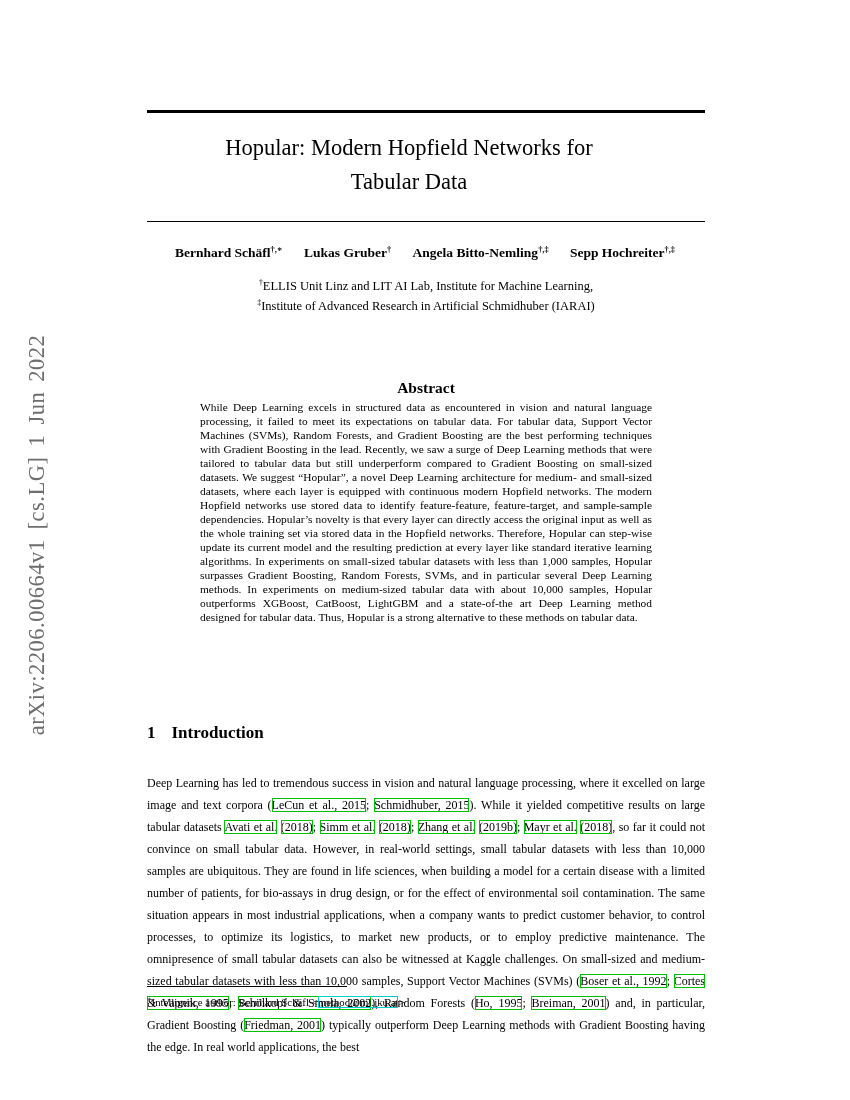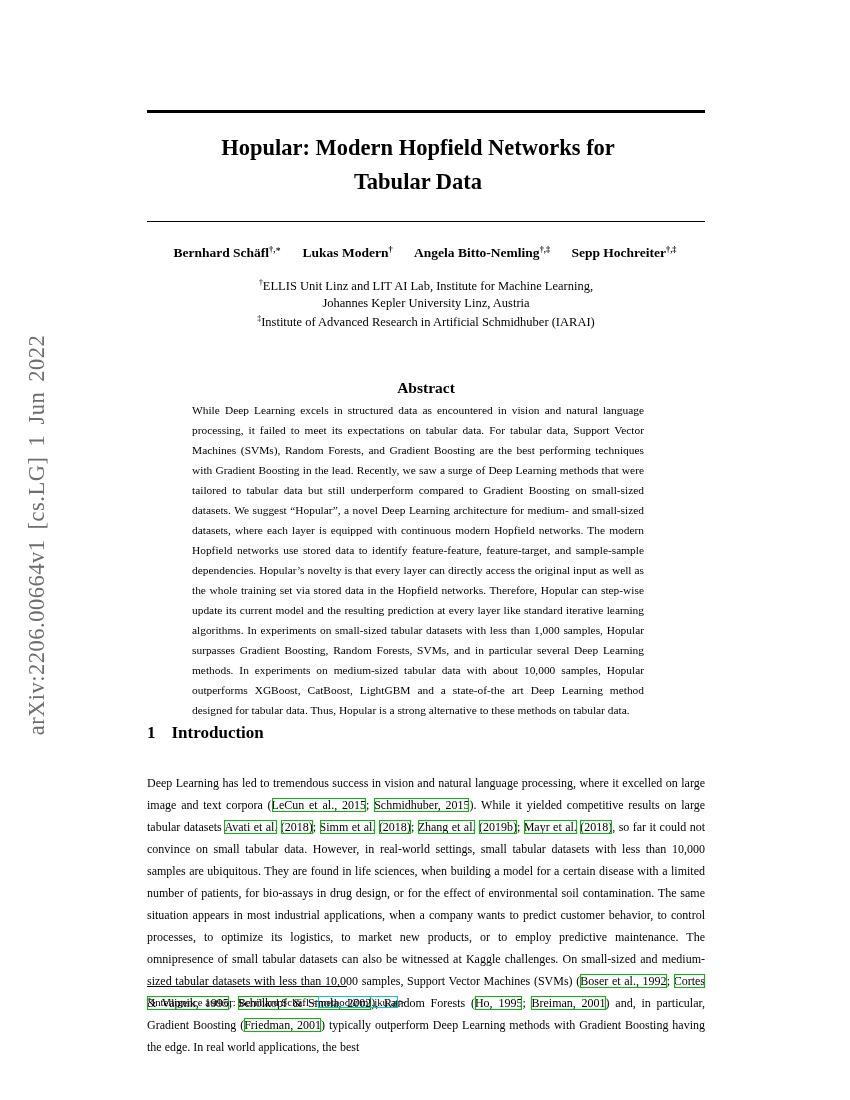--- a/index.html
+++ b/index.html
@@ -10,40 +10,40 @@
     height: 1100px;
     background: #ffffff;
     color: #000000;
     font-family: "Liberation Serif", "DejaVu Serif", serif;
     overflow: hidden;
   }
   .rule { position: absolute; left: 147px; width: 558px; background: #000; }
   .rule-top { top: 110px; height: 3px; }
   .rule-mid { top: 221px; height: 1px; }
   .title {
-    position: absolute; top: 131px; left: 139px; width: 558px;
-    text-align: center; font-weight: bold; font-size: 22.5px; line-height: 34px;
+    position: absolute; top: 131px; left: 130px; width: 558px;
+    text-align: center; font-weight: normal; font-size: 22.5px; line-height: 34px;
   }
   .authors {
     position: absolute; top: 243px; left: 73px; width: 704px;
     text-align: center; font-weight: bold; font-size: 13.5px;
   }
   .author { margin: 15px 9px; white-space: nowrap; }
   .sup { font-size: 62%; vertical-align: super; }
   .affils {
     position: absolute; top: 275px; left: 147px; width: 558px;
     text-align: center; font-size: 12.5px; line-height: 16.5px;
   }
   .abstract-heading {
     position: absolute; top: 362px; left: 147px; width: 558px;
     text-align: center; font-weight: bold; font-size: 15.5px; margin-top: 17px;
   }
   .abstract-body {
-    position: absolute; top: 400px; left: 192px; width: 452px;
-    font-size: 11.4px; line-height: 20px; text-align: justify;
+    position: absolute; top: 400px; left: 200px; width: 452px;
+    font-size: 11.4px; line-height: 14px; text-align: justify;
   }
   .section-heading {
     position: absolute; top: 723px; left: 147px; width: 558px;
     font-weight: bold; font-size: 17px;
   }
   .section-number { margin-right: 16px; }
   .intro-body {
     position: absolute; top: 772px; left: 147px; width: 558px;
     font-size: 12px; line-height: 22px; text-align: justify;
   }
@@ -80,28 +80,27 @@
 
   <div class="title">
     <div>Hopular: Modern Hopfield Networks for</div>
     <div>Tabular Data</div>
   </div>
 
   <div class="rule rule-mid"></div>
 
   <div class="authors">
     <span class="author"><span>Bernhard Schäfl</span><span class="sup">†,∗</span></span>
-    <span class="author"><span>Lukas Modern</span><span class="sup">†</span></span>
+    <span class="author"><span>Lukas Gruber</span><span class="sup">†</span></span>
     <span class="author"><span>Angela Bitto-Nemling</span><span class="sup">†,‡</span></span>
     <span class="author"><span>Sepp Hochreiter</span><span class="sup">†,‡</span></span>
   </div>
 
   <div class="affils">
     <div><span class="sup">†</span><span>ELLIS Unit Linz and LIT AI Lab, Institute for Machine Learning,</span></div>
-    <div><span>Johannes Kepler University Linz, Austria</span></div>
     <div><span class="sup">‡</span><span>Institute of Advanced Research in Artificial Schmidhuber (IARAI)</span></div>
   </div>
 
   <div class="abstract-heading">Abstract</div>
 
   <div class="abstract-body">While Deep Learning excels in structured data as encountered in vision and natural language processing, it failed to meet its expectations on tabular data. For tabular data, Support Vector Machines (SVMs), Random Forests, and Gradient Boosting are the best performing techniques with Gradient Boosting in the lead. Recently, we saw a surge of Deep Learning methods that were tailored to tabular data but still underperform compared to Gradient Boosting on small-sized datasets. We suggest “Hopular”, a novel Deep Learning architecture for medium- and small-sized datasets, where each layer is equipped with continuous modern Hopfield networks. The modern Hopfield networks use stored data to identify feature-feature, feature-target, and sample-sample dependencies. Hopular’s novelty is that every layer can directly access the original input as well as the whole training set via stored data in the Hopfield networks. Therefore, Hopular can step-wise update its current model and the resulting prediction at every layer like standard iterative learning algorithms. In experiments on small-sized tabular datasets with less than 1,000 samples, Hopular surpasses Gradient Boosting, Random Forests, SVMs, and in particular several Deep Learning methods. In experiments on medium-sized tabular data with about 10,000 samples, Hopular outperforms XGBoost, CatBoost, LightGBM and a state-of-the art Deep Learning method designed for tabular data. Thus, Hopular is a strong alternative to these methods on tabular data.</div>
 
   <div class="section-heading">
     <span class="section-number">1</span><span>Introduction</span>
   </div>

